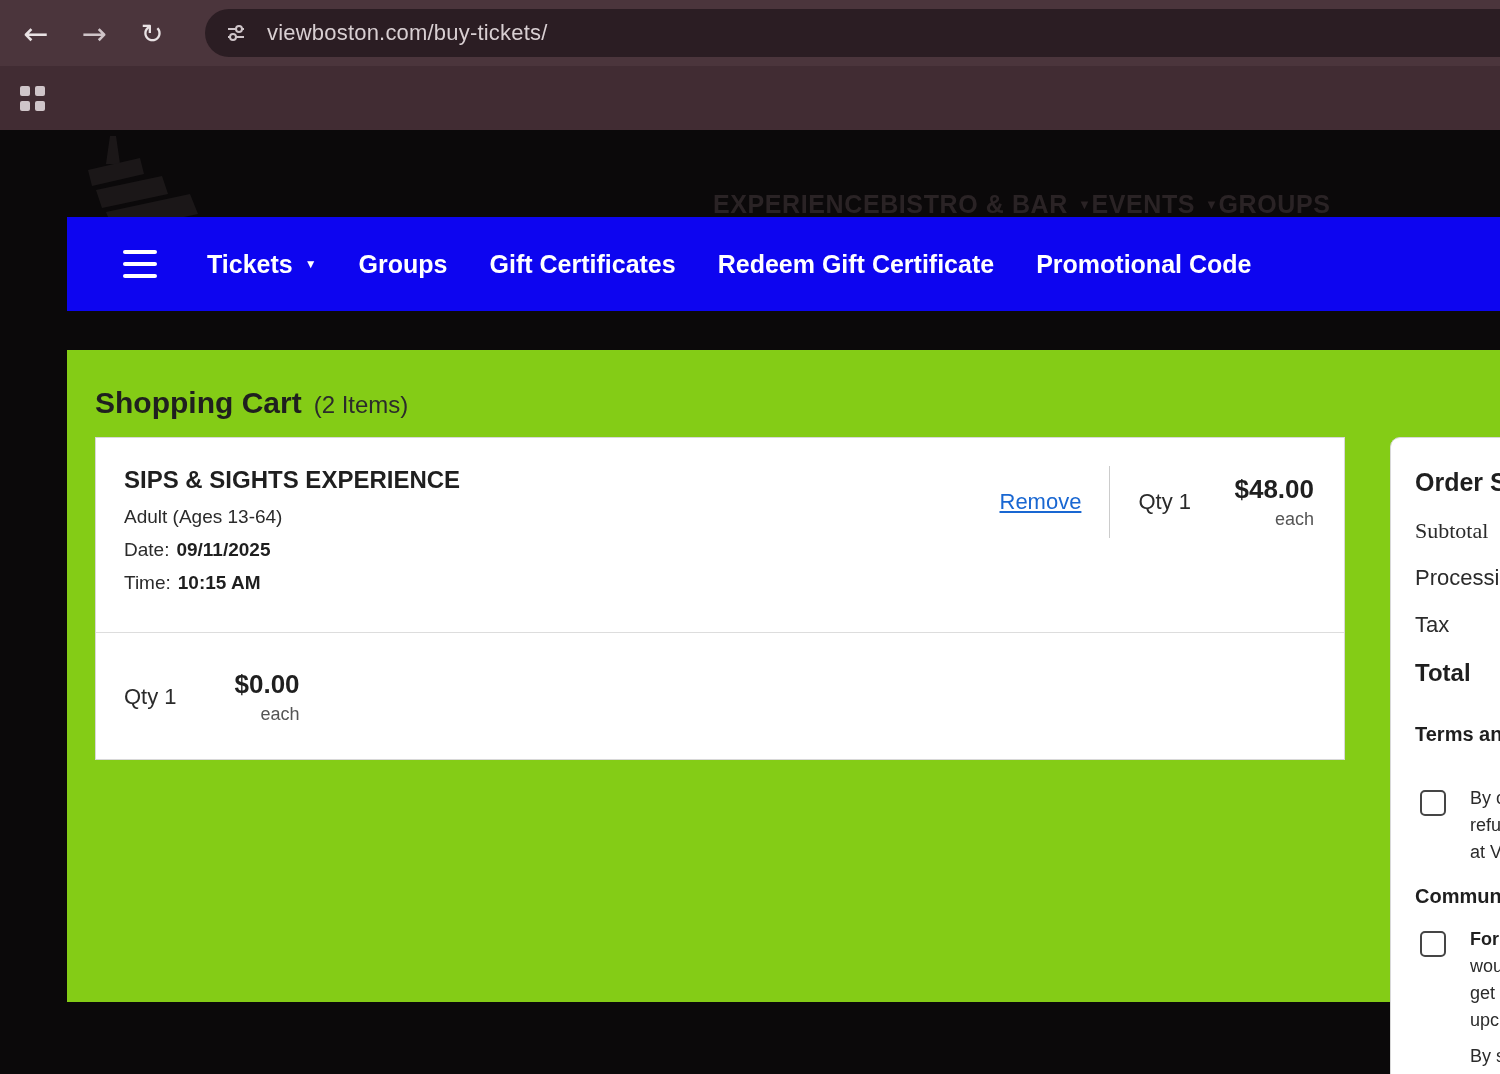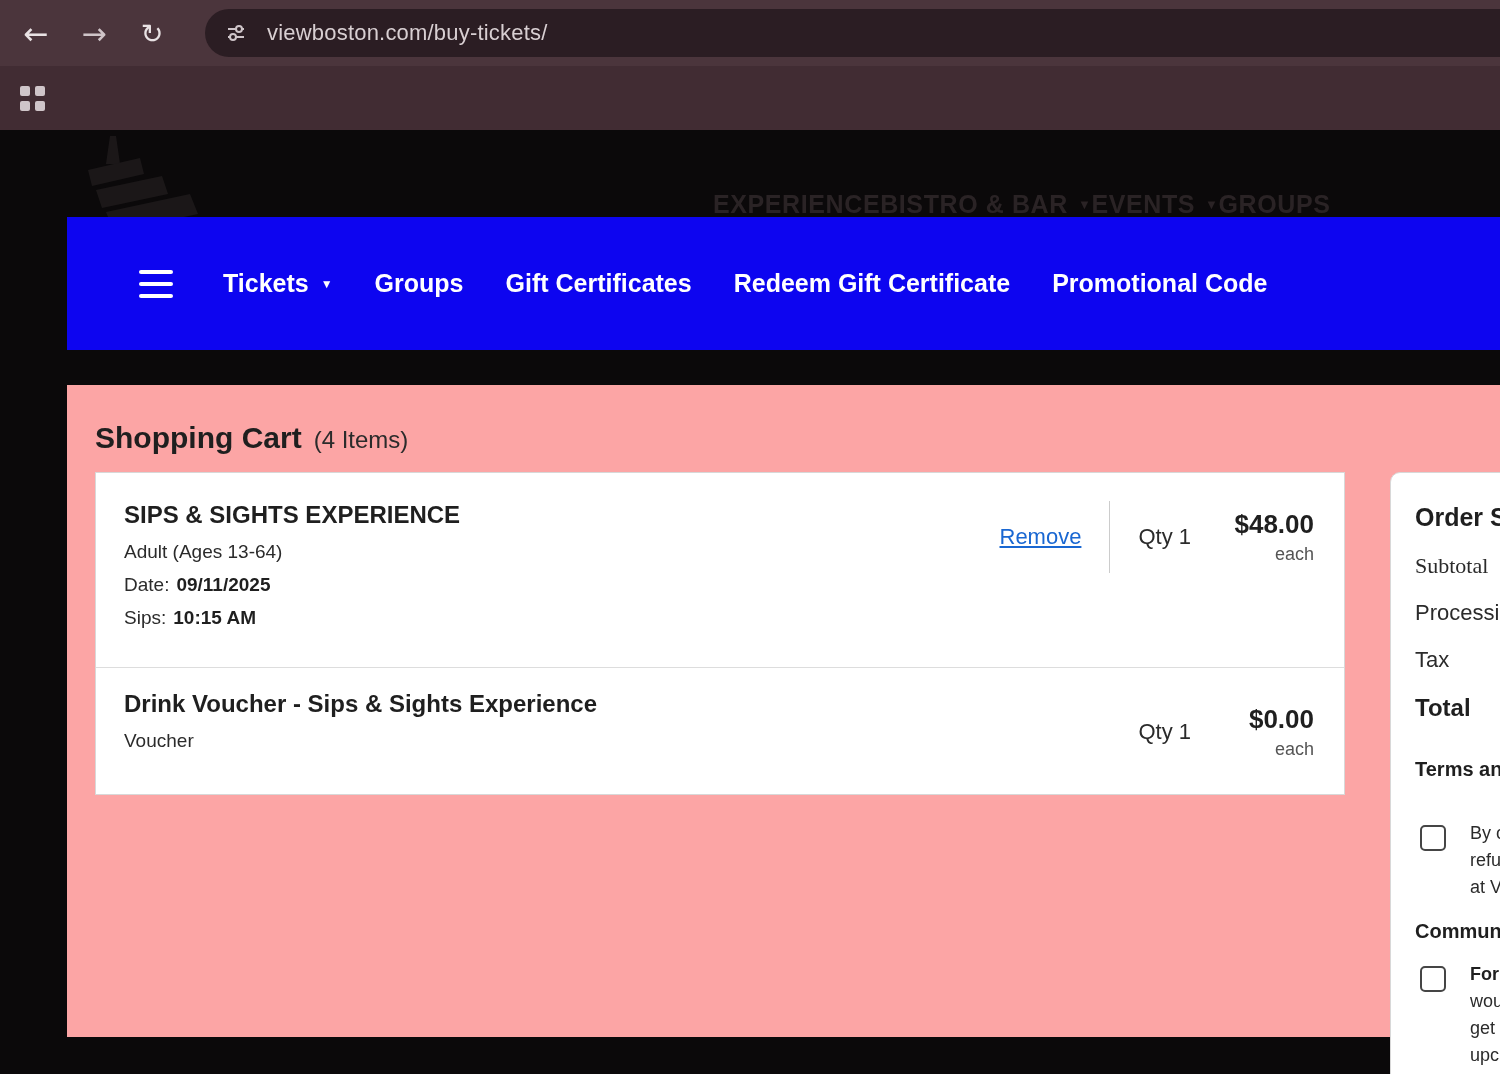--- a/index.html
+++ b/index.html
@@ -31,32 +31,32 @@
 
   
   .page { position:absolute; left:0; top:130px; width:1500px; height:944px; background:#0b090a; }
   .site-logo { position:absolute; left:70px; top:6px; opacity:0.85; }
   .faint-nav { position:absolute; left:713px; top:60px; display:flex; }
   .faint-nav .fnav-item { color:#2a2325; font-size:25px; font-weight:800; letter-spacing:0.6px;
                           display:flex; align-items:center; gap:10px; cursor:pointer; white-space:nowrap; }
   .faint-nav .caret { font-size:13px; color:#2a2325; }
 
   
-  .blue-nav { position:absolute; left:67px; top:217px; width:1433px; height:133px;
+  .blue-nav { position:absolute; left:67px; top:217px; width:1433px; height:94px;
               background:var(--accent,#0d05f0); display:flex; align-items:center;
-              padding-left:72px; gap:42px; z-index:5; }
+              padding-left:56px; gap:42px; z-index:5; }
   .hamburger { width:36px; height:28px; background:none; border:none; cursor:pointer;
                display:flex; flex-direction:column; justify-content:space-between; margin-right:6px; }
   .hamburger .hbar { display:block; height:4px; width:34px; background:#fff; border-radius:2px; }
   .bnav-item { color:#fff; font-size:25px; font-weight:700; text-decoration:none; cursor:pointer;
                display:flex; align-items:center; gap:12px; white-space:nowrap; }
   .bnav-item .caret { font-size:12px; }
 
   
-  .content { position:absolute; left:67px; top:350px; width:1433px; height:652px; background:#fca5a5; z-index:4;margin-top:35px; }
+  .content { position:absolute; left:67px; top:350px; width:1433px; height:652px; background:#84cc16; z-index:4; }
   .heading-row { position:absolute; left:28px; top:36px; display:flex; align-items:baseline; gap:12px; }
   .heading-row h1 { font-size:30px; font-weight:700; color:#1f1f1f; }
   .cart-count { font-size:24px; color:#2b2b2b; }
 
   .cart-card { position:absolute; left:28px; top:87px; width:1250px;
                border:1px solid #d8d8d8; border-radius:0; background:#fff; }
   .cart-row { display:flex; padding:28px 30px 0 28px; }
   .cart-row.row1 { height:194px; }
   .cart-row.row2 { height:127px; border-top:1px solid #ddd; padding-top:22px; }
   .item-info { flex:1; }
@@ -171,52 +171,48 @@
   </a>
   <a class="bnav-item">
     <span>Promotional Code</span>
   </a>
 </div>
 
 <div class="content">
 
   <div class="heading-row">
     <h1>Shopping Cart</h1>
-    <span class="cart-count">(4 Items)</span>
+    <span class="cart-count">(2 Items)</span>
   </div>
 
   <div class="cart-card">
 
     <div class="cart-row row1">
       <div class="item-info">
         <div class="item-name">SIPS &amp; SIGHTS EXPERIENCE</div>
         <div class="item-line">Adult (Ages 13-64)</div>
         <div class="item-line">
           <span class="lbl">Date:</span><b>09/11/2025</b>
         </div>
         <div class="item-line">
-          <span class="lbl">Sips:</span><b>10:15 AM</b>
+          <span class="lbl">Time:</span><b>10:15 AM</b>
         </div>
       </div>
       <div class="controls">
         <a class="remove">Remove</a>
         <div class="vdiv"></div>
         <div class="qty">Qty 1</div>
         <div class="price">
           <div class="amount">$48.00</div>
           <div class="each">each</div>
         </div>
       </div>
     </div>
 
     <div class="cart-row row2">
-      <div class="item-info">
-        <div class="item-name">Drink Voucher - Sips &amp; Sights Experience</div>
-        <div class="item-line">Voucher</div>
-      </div>
       <div class="controls" style="margin-top:6px;">
         <div class="qty">Qty 1</div>
         <div class="price">
           <div class="amount">$0.00</div>
           <div class="each">each</div>
         </div>
       </div>
     </div>
 
   </div>

